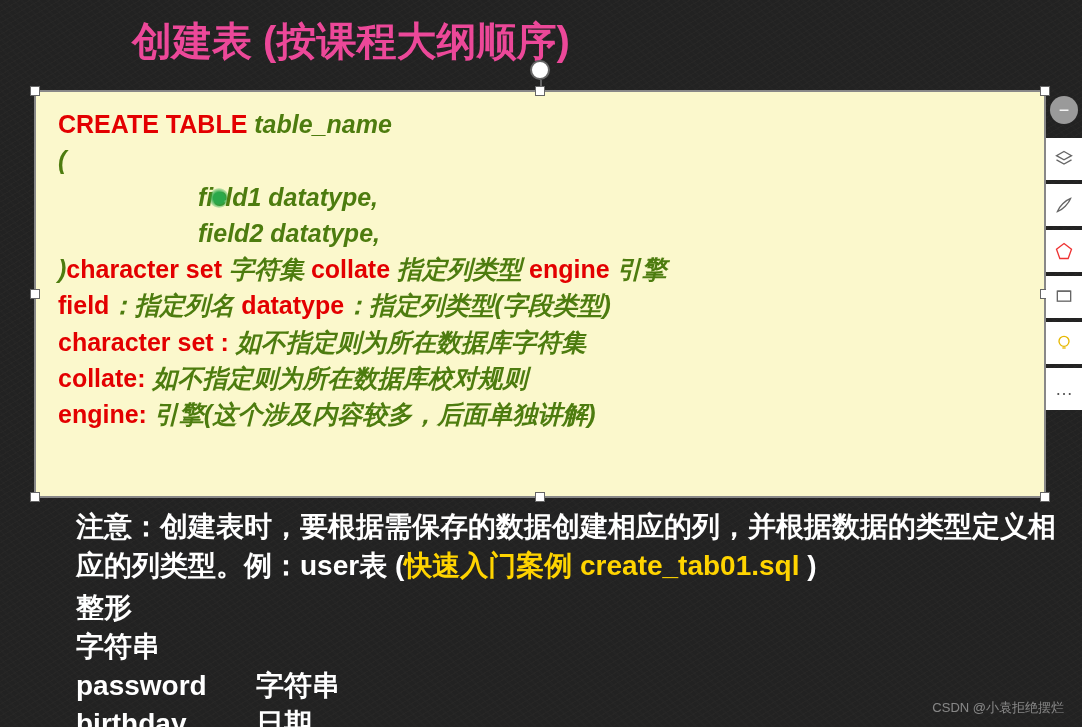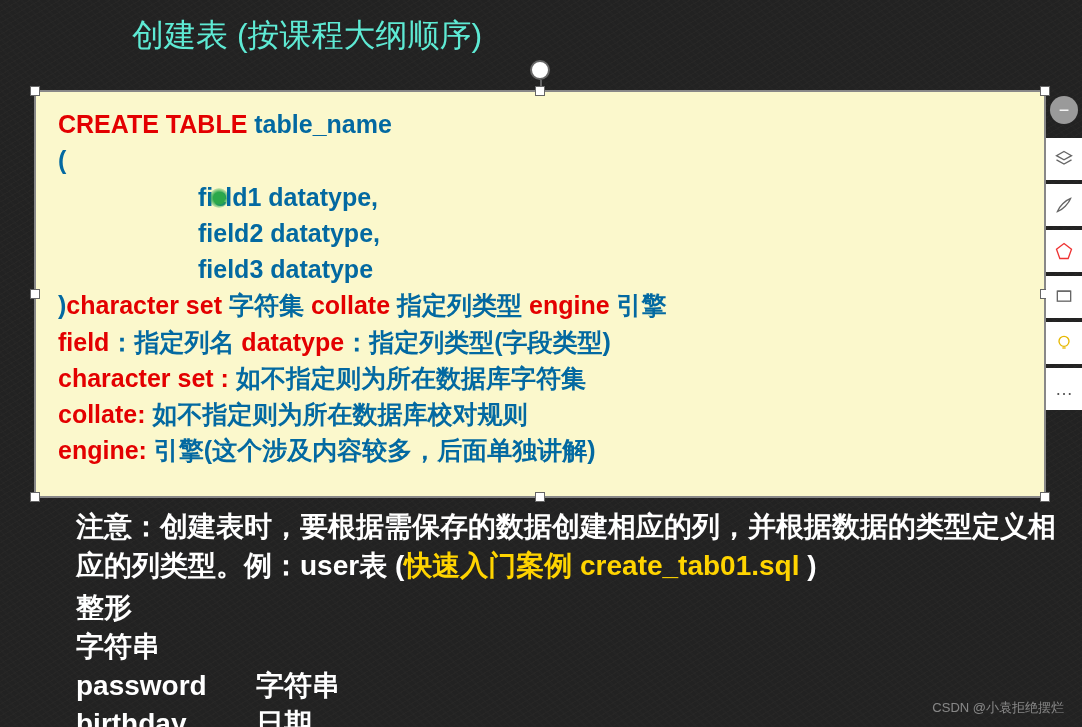--- a/index.html
+++ b/index.html
@@ -8,41 +8,41 @@
   
   .bg {
     position:absolute; inset:0;
     background:
       repeating-linear-gradient(45deg, rgba(40,40,40,.3) 0 2px, transparent 2px 6px),
       repeating-linear-gradient(-30deg, rgba(60,55,50,.2) 0 1px, transparent 1px 5px),
       #222;
   }
   .title {
     position:absolute; top:14px; left:132px;
-    color:#5eead4; font-size:32px; font-weight:400;
+    color:#ec4899; font-size:40px; font-weight:700;
   }
   .rotate-handle {
     position:absolute; top:60px; left:530px; width:20px; height:20px;
     border:2px solid #666; border-radius:50%; background:#fff;
   }
   .rotate-handle::after{
     content:""; position:absolute; left:8px; top:18px; width:2px; height:14px; background:#666;
   }
   .codebox {
     position:absolute; top:90px; left:34px; width:1012px; height:408px;
     background:#fbf8cc; border:2px solid #888;
   }
   .handle { position:absolute; width:10px; height:10px; background:#fff; border:1px solid #666; }
   .h-tl{top:-6px;left:-6px}.h-tr{top:-6px;right:-6px}.h-bl{bottom:-6px;left:-6px}.h-br{bottom:-6px;right:-6px}
   .h-t{top:-6px;left:50%;margin-left:-5px}.h-b{bottom:-6px;left:50%;margin-left:-5px}
   .h-l{top:50%;left:-6px;margin-top:-5px}.h-r{top:50%;right:-6px;margin-top:-5px}
 
   .codebox-inner { padding:14px 22px 10px 22px; font-size:25px; font-weight:700; line-height:1.45; }
   .red { color:#e30000; }
-  .blk { color:#0369a1; }
+  .blk { color:#4d7c0f;font-style:italic; }
   .indent { padding-left:140px; }
   .cursor-mark {
     display:inline-block; width:20px; height:20px; border-radius:50%;
     background:radial-gradient(circle,#2ba84a 40%, rgba(43,168,74,.2) 70%, transparent 72%);
     vertical-align:-2px; margin-left:-18px; margin-right:-4px;
   }
 
   .notes {
     position:absolute; top:508px; left:40px; width:1000px;
     color:#fff; font-size:28px; font-weight:700; line-height:1.38;margin-left:36px;
@@ -87,21 +87,20 @@
   <div class="handle h-l"></div>
   <div class="handle h-r"></div>
 
   <div class="codebox-inner">
     <div><span class="red">CREATE TABLE</span><span class="blk"> table_name</span></div>
     <div class="blk">(</div>
     <div class="indent blk">
       <span>fie</span><span class="cursor-mark"></span><span>ld1</span><span>  datatype,</span>
     </div>
     <div class="indent blk">field2  datatype,</div>
-    <div class="indent blk">field3  datatype</div>
     <div>
       <span class="blk">)</span><span class="red">character set</span><span class="blk"> 字符集   </span><span class="red">collate</span><span class="blk"> 指定列类型 </span><span class="red">engine</span><span class="blk"> 引擎</span>
     </div>
     <div>
       <span class="red">field</span><span class="blk">：指定列名   </span><span class="red">datatype</span><span class="blk">：指定列类型(字段类型)</span>
     </div>
     <div>
       <span class="red">character set :</span><span class="blk"> 如不指定则为所在数据库字符集</span>
     </div>
     <div>

